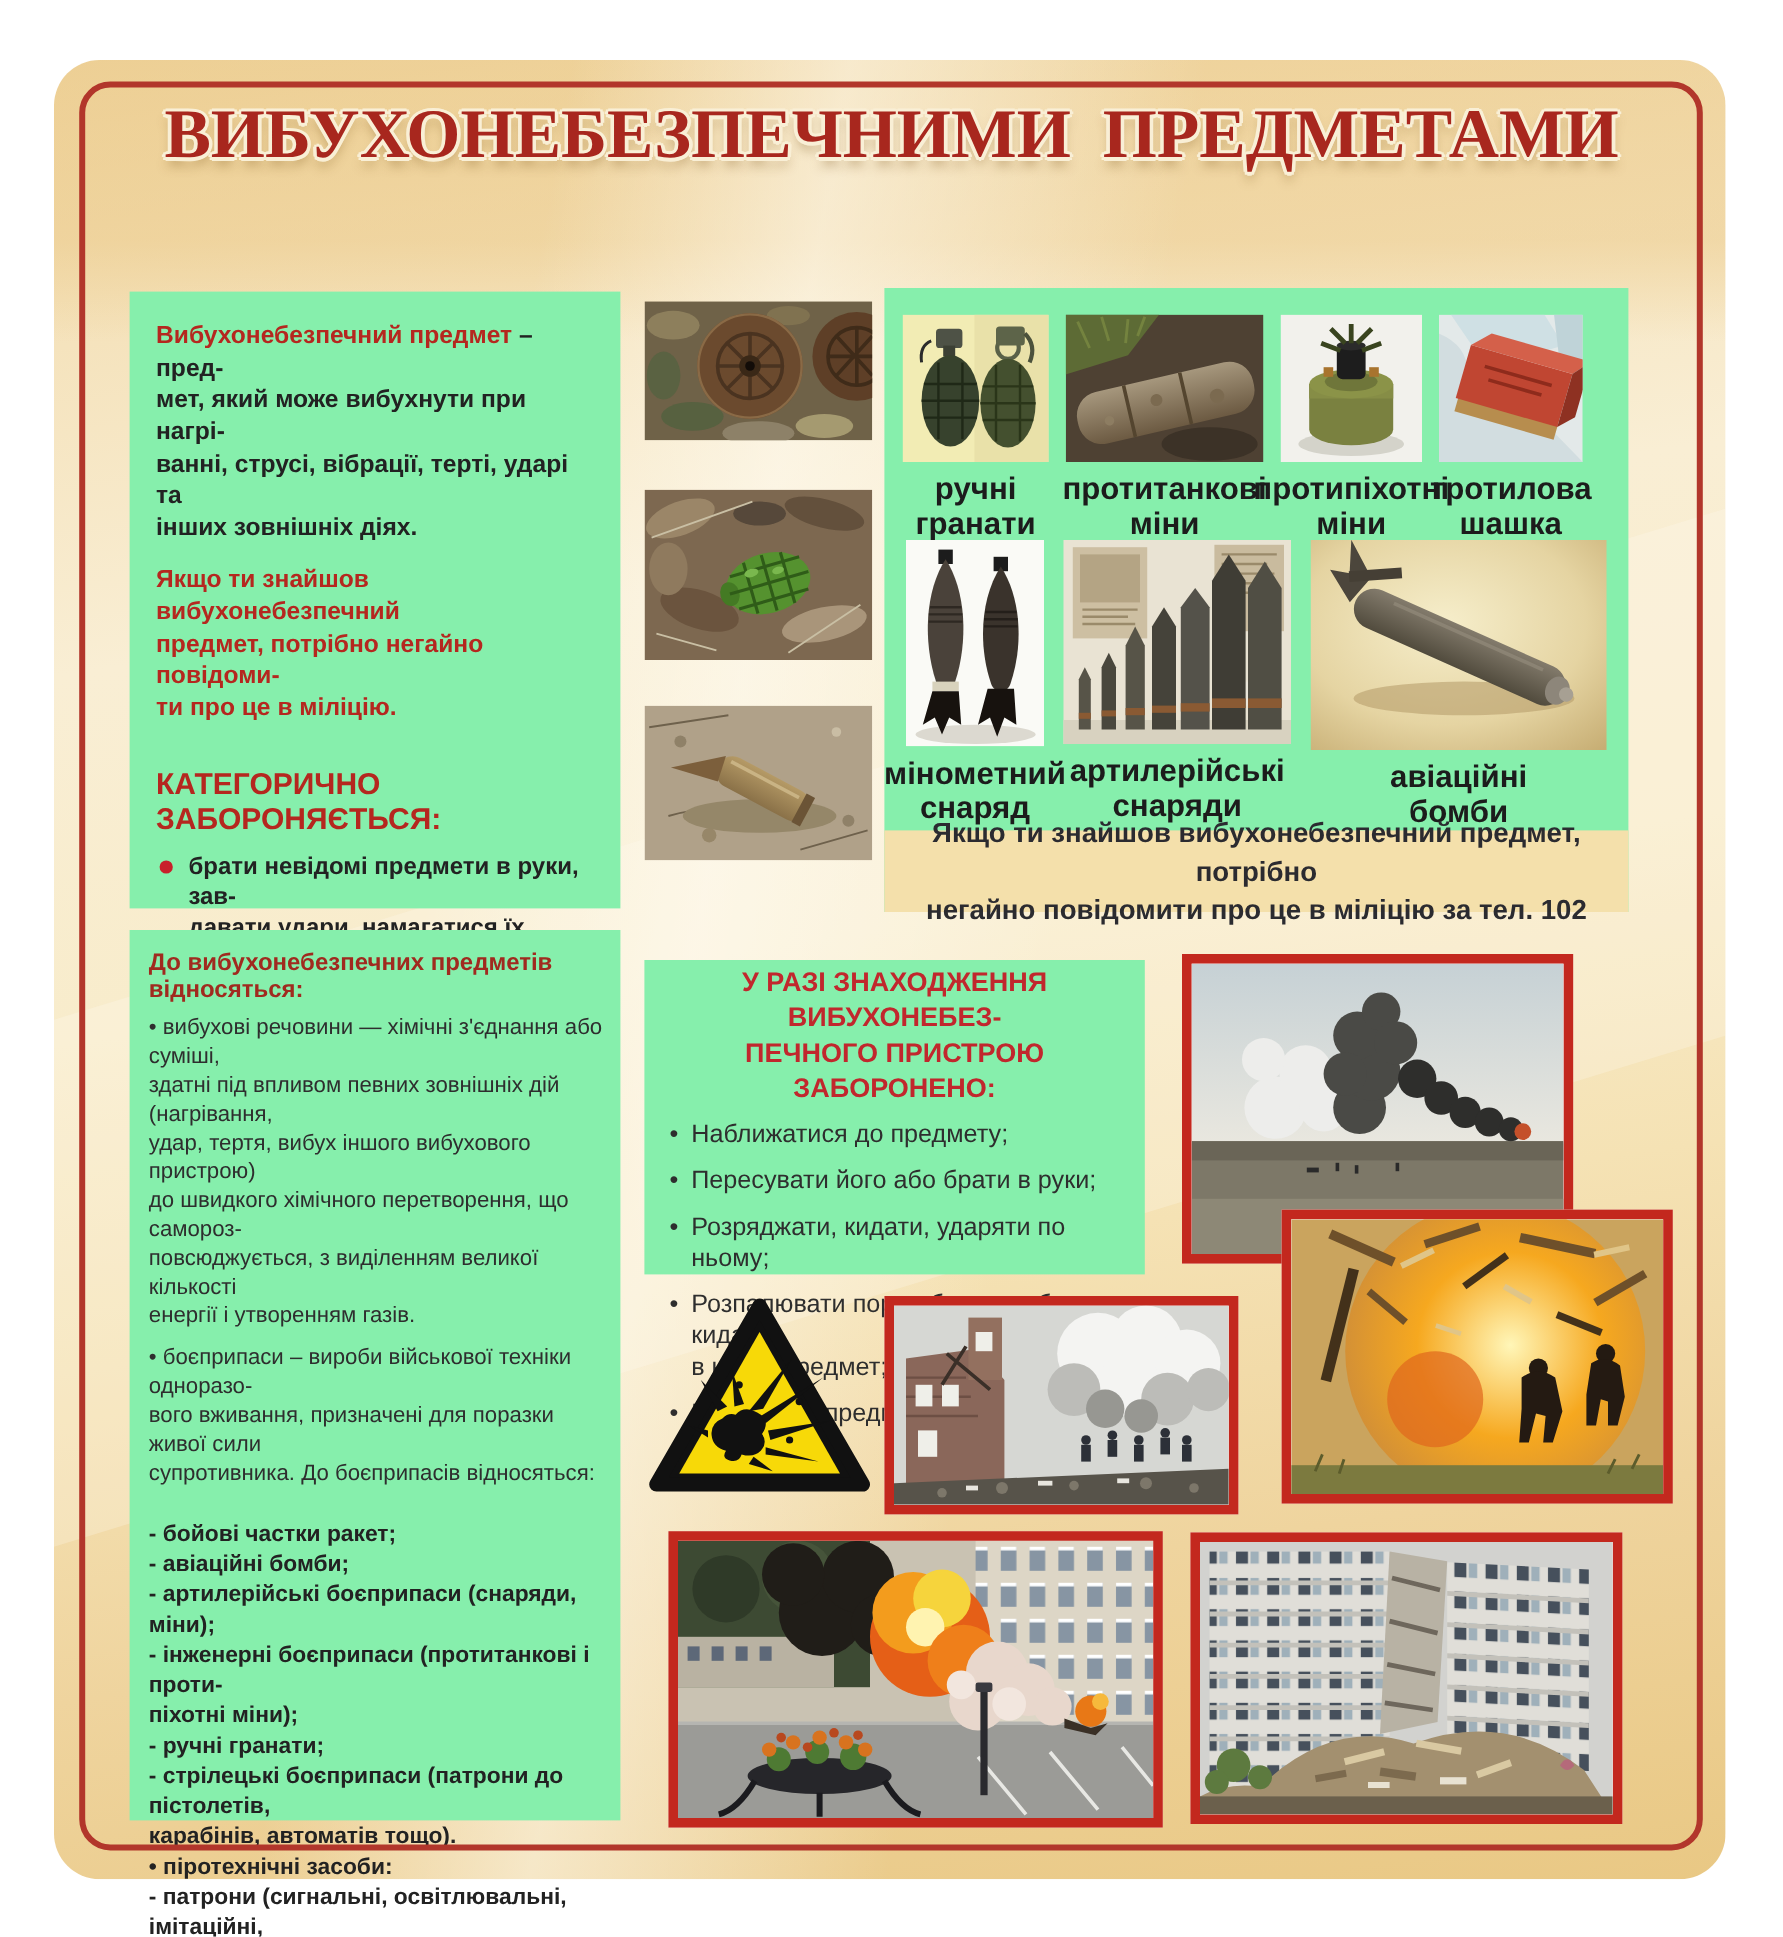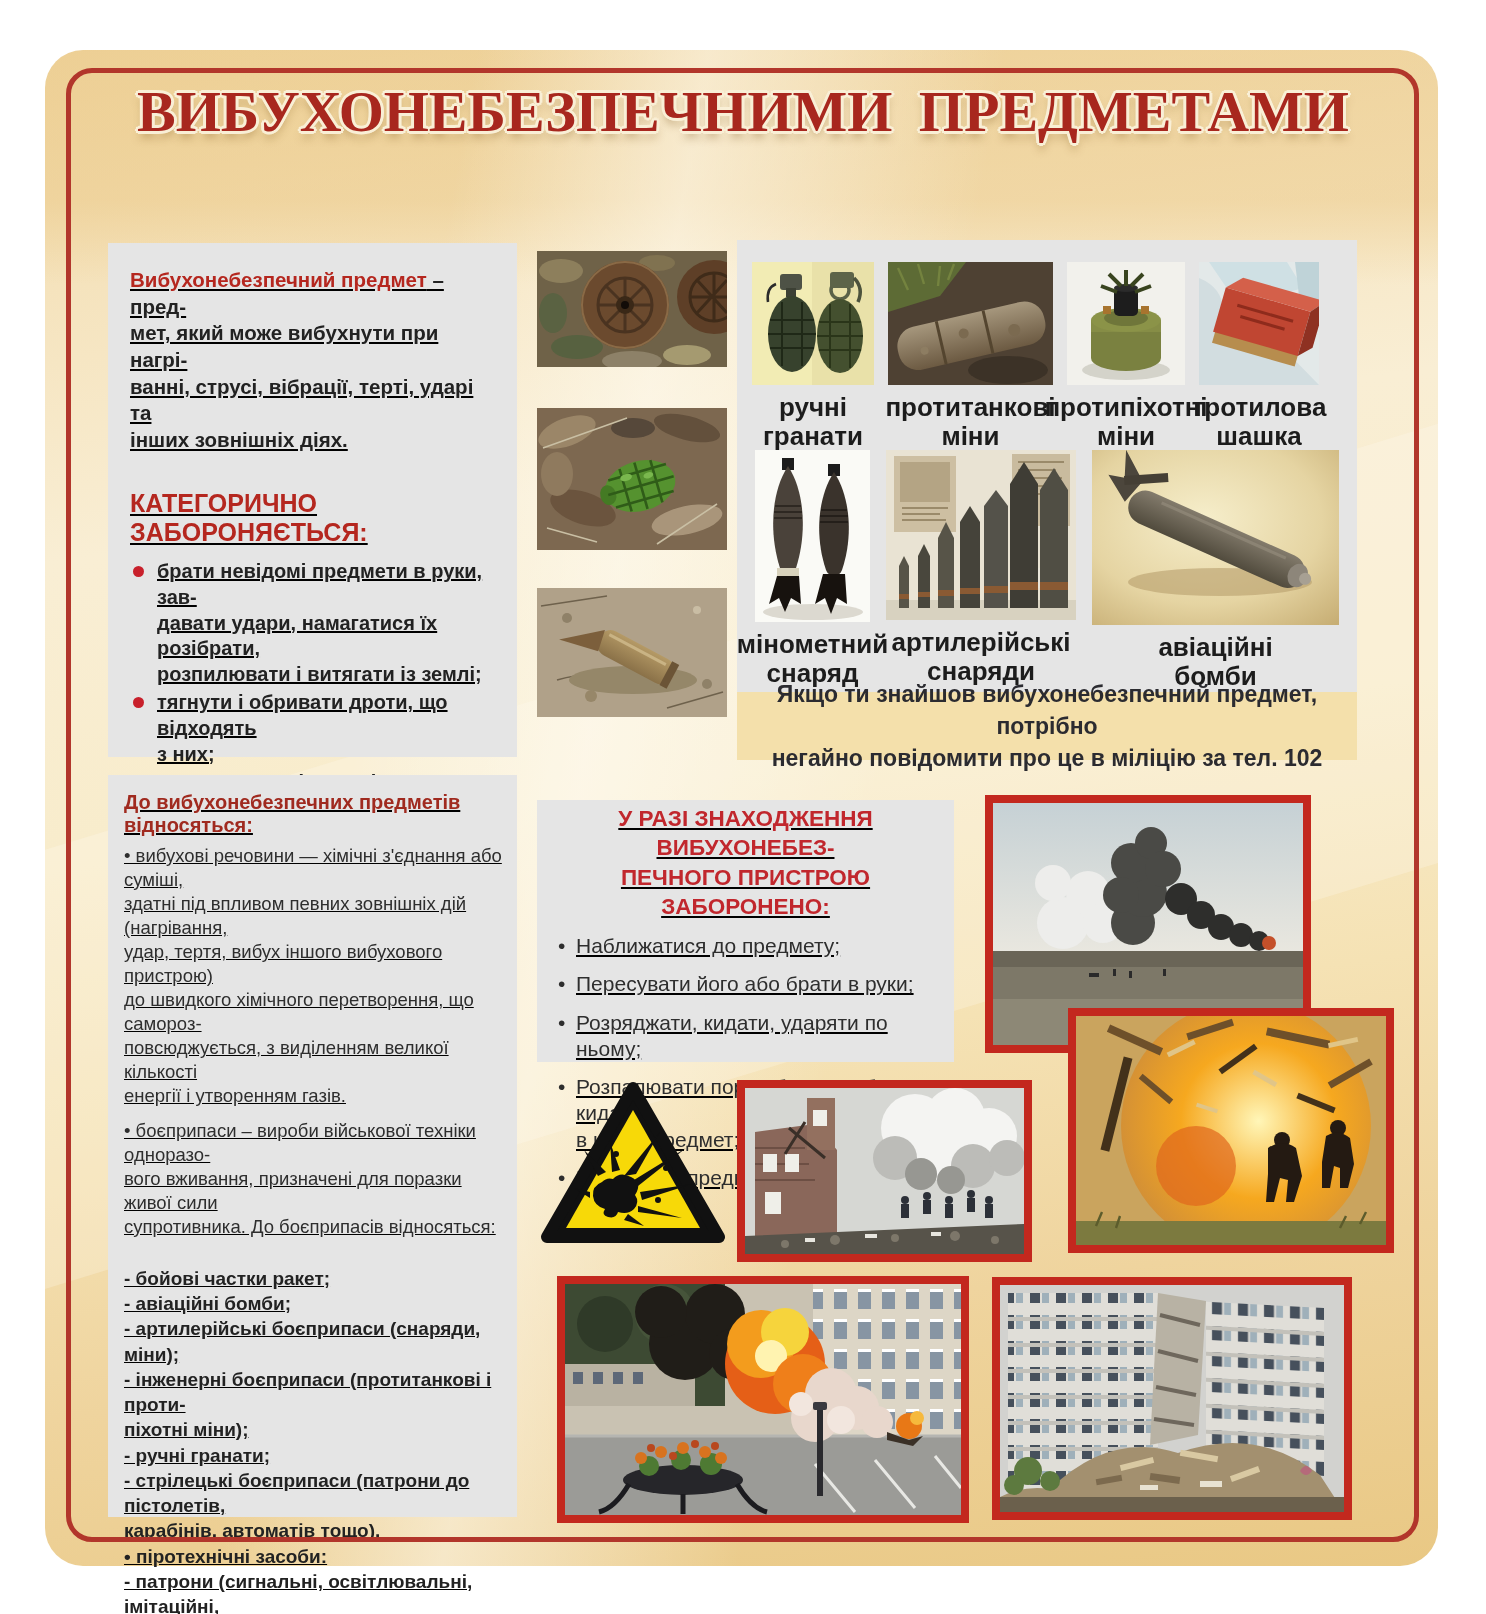--- a/index.html
+++ b/index.html
@@ -20,21 +20,21 @@
     border:5px solid #b2362b; border-radius:26px; pointer-events:none; z-index:5; }
 
   .title { position:absolute; left:0; right:0; top:78px; text-align:center; z-index:2;
     font-family:"Liberation Serif", serif; font-weight:bold; color:#a8271e;
     text-shadow: 3px 0 0 #f9efd6, -3px 0 0 #f9efd6, 0 3px 0 #f9efd6, 0 -3px 0 #f9efd6,
                  2px 2px 0 #f9efd6, -2px 2px 0 #f9efd6, 2px -2px 0 #f9efd6, -2px -2px 0 #f9efd6,
                  0 7px 9px rgba(120,80,20,.35); }
   .title .l1 { font-size:58px; word-spacing:28px; letter-spacing:1px; line-height:1.16; }
   .title .l2 { font-size:58px; word-spacing:12px; letter-spacing:0; line-height:1.16; }
 
-  .panel { position:absolute; background:#e5e5e5; z-index:1;text-decoration:underline; }
+  .panel { position:absolute; background:#86efac; z-index:1; }
 
   
   #panel-definition { left:108px; top:243px; width:409px; height:514px; padding:24px 18px 10px 22px; }
   .def-lead { font-size:20.5px; font-weight:bold; color:#222; white-space:pre-line; line-height:1.3; }
   .def-lead .red { color:#b5271f; }
   .def-alert { color:#b5271f; font-weight:bold; font-size:20.5px; margin-top:17px; white-space:pre-line; line-height:1.3; }
   .def-heading { color:#b5271f; font-weight:bold; font-size:25px; margin-top:36px; }
   .def-list { margin-top:12px; list-style:none; }
   .def-list li { position:relative; padding-left:27px; font-weight:bold; font-size:20px;
     line-height:1.28; white-space:pre-line; color:#222; margin-bottom:3px; }
@@ -90,20 +90,23 @@
 
   <div class="title">
     <div class="l2">ВИБУХОНЕБЕЗПЕЧНИМИ ПРЕДМЕТАМИ</div>
   </div>
 
   <div class="panel" id="panel-definition">
     <p class="def-lead"><span class="red">Вибухонебезпечний предмет</span><span> – пред-
 мет, який може вибухнути при нагрі-
 ванні, струсі, вібрації, терті, ударі та
 інших зовнішніх діях.</span></p>
+    <p class="def-alert">Якщо ти знайшов вибухонебезпечний
+предмет, потрібно негайно повідоми-
+ти про це в міліцію.</p>
     <p class="def-heading">КАТЕГОРИЧНО ЗАБОРОНЯЄТЬСЯ:</p>
     <ul class="def-list">
       <li>брати невідомі предмети в руки, зав-
 давати удари, намагатися їх розібрати,
 розпилювати і витягати із землі;</li>
       <li>тягнути і обривати дроти, що відходять
 з них;</li>
       <li>перекочувати і переміщувати їх з місця
 на місце, наїжджати і наступати на них;</li>
       <li>розводити над ними вогонь і класти їх

